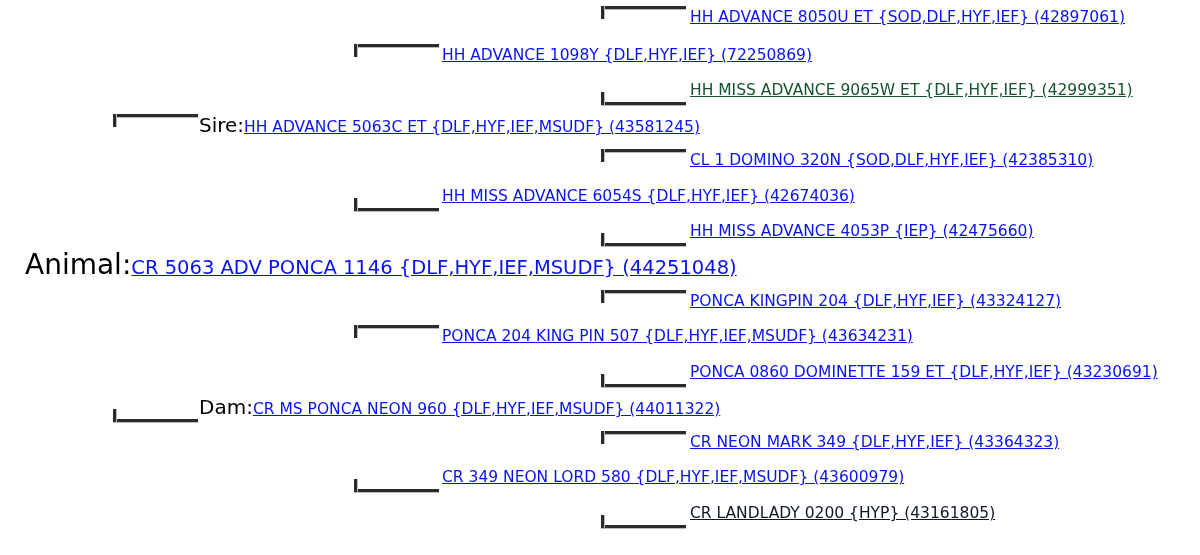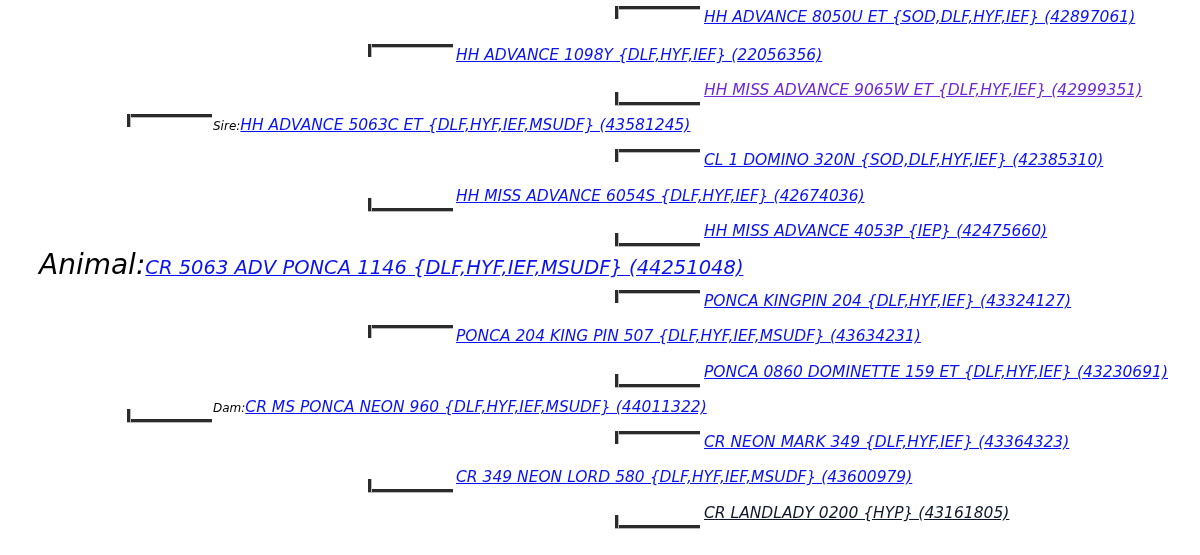--- a/index.html
+++ b/index.html
@@ -14,25 +14,24 @@
   }
   #pedigree {
     position: relative;
     width: 1200px;
     height: 555px;
     background: #ffffff;
     overflow: hidden;
   }
   .row {
     position: absolute;
-    left: 15px;
+    left: 1px;
     width: 1035px;
     height: 30px;
     white-space: nowrap;
-    font-style: italic;
   }
   
   .bracket {
     position: absolute;
     top: 0;
     height: 26px;
   }
   .bracket .harm {
     position: absolute;
     left: 0;
@@ -59,21 +58,21 @@
   
   .entry {
     position: absolute;
     top: 0;
     line-height: 22px;
     font-size: 15.5px;
     white-space: nowrap;
   }
   .entry .prefix {
     color: #000000;
-    font-size: 12px;
+    font-size: 20px;
   }
   .entry .lnk {
     color: #0913f0;
     text-decoration: underline;
     cursor: pointer;
   }
   
   .row.focal .entry {
     font-size: 19.5px;
     line-height: 26px;
@@ -89,28 +88,28 @@
         <div class="harm" style="background: rgb(43, 43, 43);"></div>
         <div class="varm" style="background: rgb(43, 43, 43);"></div>
       </div>
       <div class="entry" style="left: 689px;"><span class="lnk" style="color: rgb(9, 19, 240);">HH ADVANCE 8050U ET {SOD,DLF,HYF,IEF} (42897061)</span></div>
     </div>
     <div class="row" style="top: 44px;">
       <div class="bracket down" style="left: 353px; width: 85px;">
         <div class="harm" style="background: rgb(43, 43, 43);"></div>
         <div class="varm" style="background: rgb(43, 43, 43);"></div>
       </div>
-      <div class="entry" style="left: 441px;"><span class="lnk" style="color: rgb(9, 19, 240);">HH ADVANCE 1098Y {DLF,HYF,IEF} (22056356)</span></div>
+      <div class="entry" style="left: 441px;"><span class="lnk" style="color: rgb(9, 19, 240);">HH ADVANCE 1098Y {DLF,HYF,IEF} (72250869)</span></div>
     </div>
     <div class="row" style="top: 79px;">
       <div class="bracket up" style="left: 600px; width: 85px;">
         <div class="harm" style="background: rgb(43, 43, 43);"></div>
         <div class="varm" style="background: rgb(43, 43, 43);"></div>
       </div>
-      <div class="entry" style="left: 689px;"><span class="lnk" style="color: #6d28d9;">HH MISS ADVANCE 9065W ET {DLF,HYF,IEF} (42999351)</span></div>
+      <div class="entry" style="left: 689px;"><span class="lnk" style="color: #14532d;">HH MISS ADVANCE 9065W ET {DLF,HYF,IEF} (42999351)</span></div>
     </div>
     <div class="row" style="top: 114px;">
       <div class="bracket down" style="left: 112px; width: 85px;">
         <div class="harm" style="background: rgb(43, 43, 43);"></div>
         <div class="varm" style="background: rgb(43, 43, 43);"></div>
       </div>
       <div class="entry" style="left: 198px;"><span class="prefix" style="color: rgb(0, 0, 0);">Sire:</span><span class="lnk" style="color: rgb(9, 19, 240);">HH ADVANCE 5063C ET {DLF,HYF,IEF,MSUDF} (43581245)</span></div>
     </div>
     <div class="row" style="top: 149px;">
       <div class="bracket down" style="left: 600px; width: 85px;">

